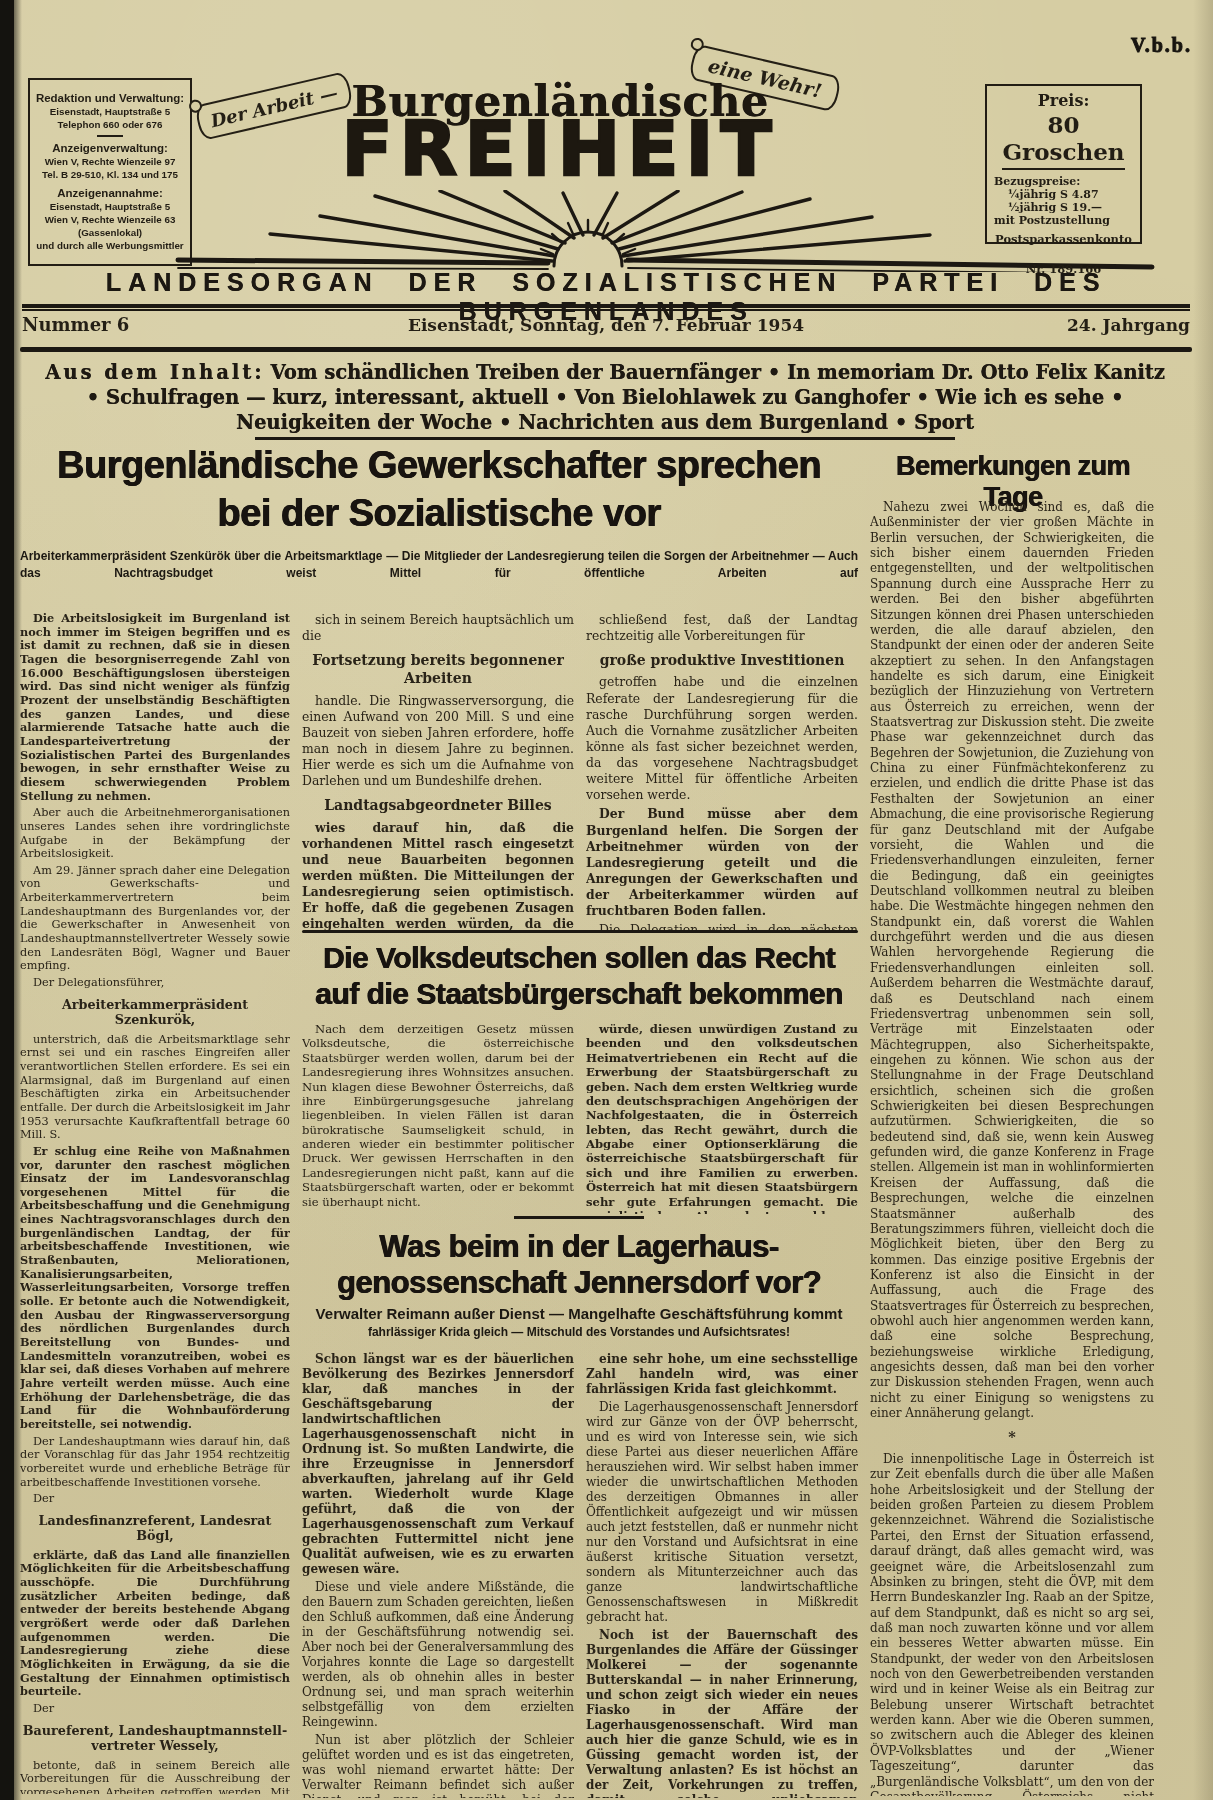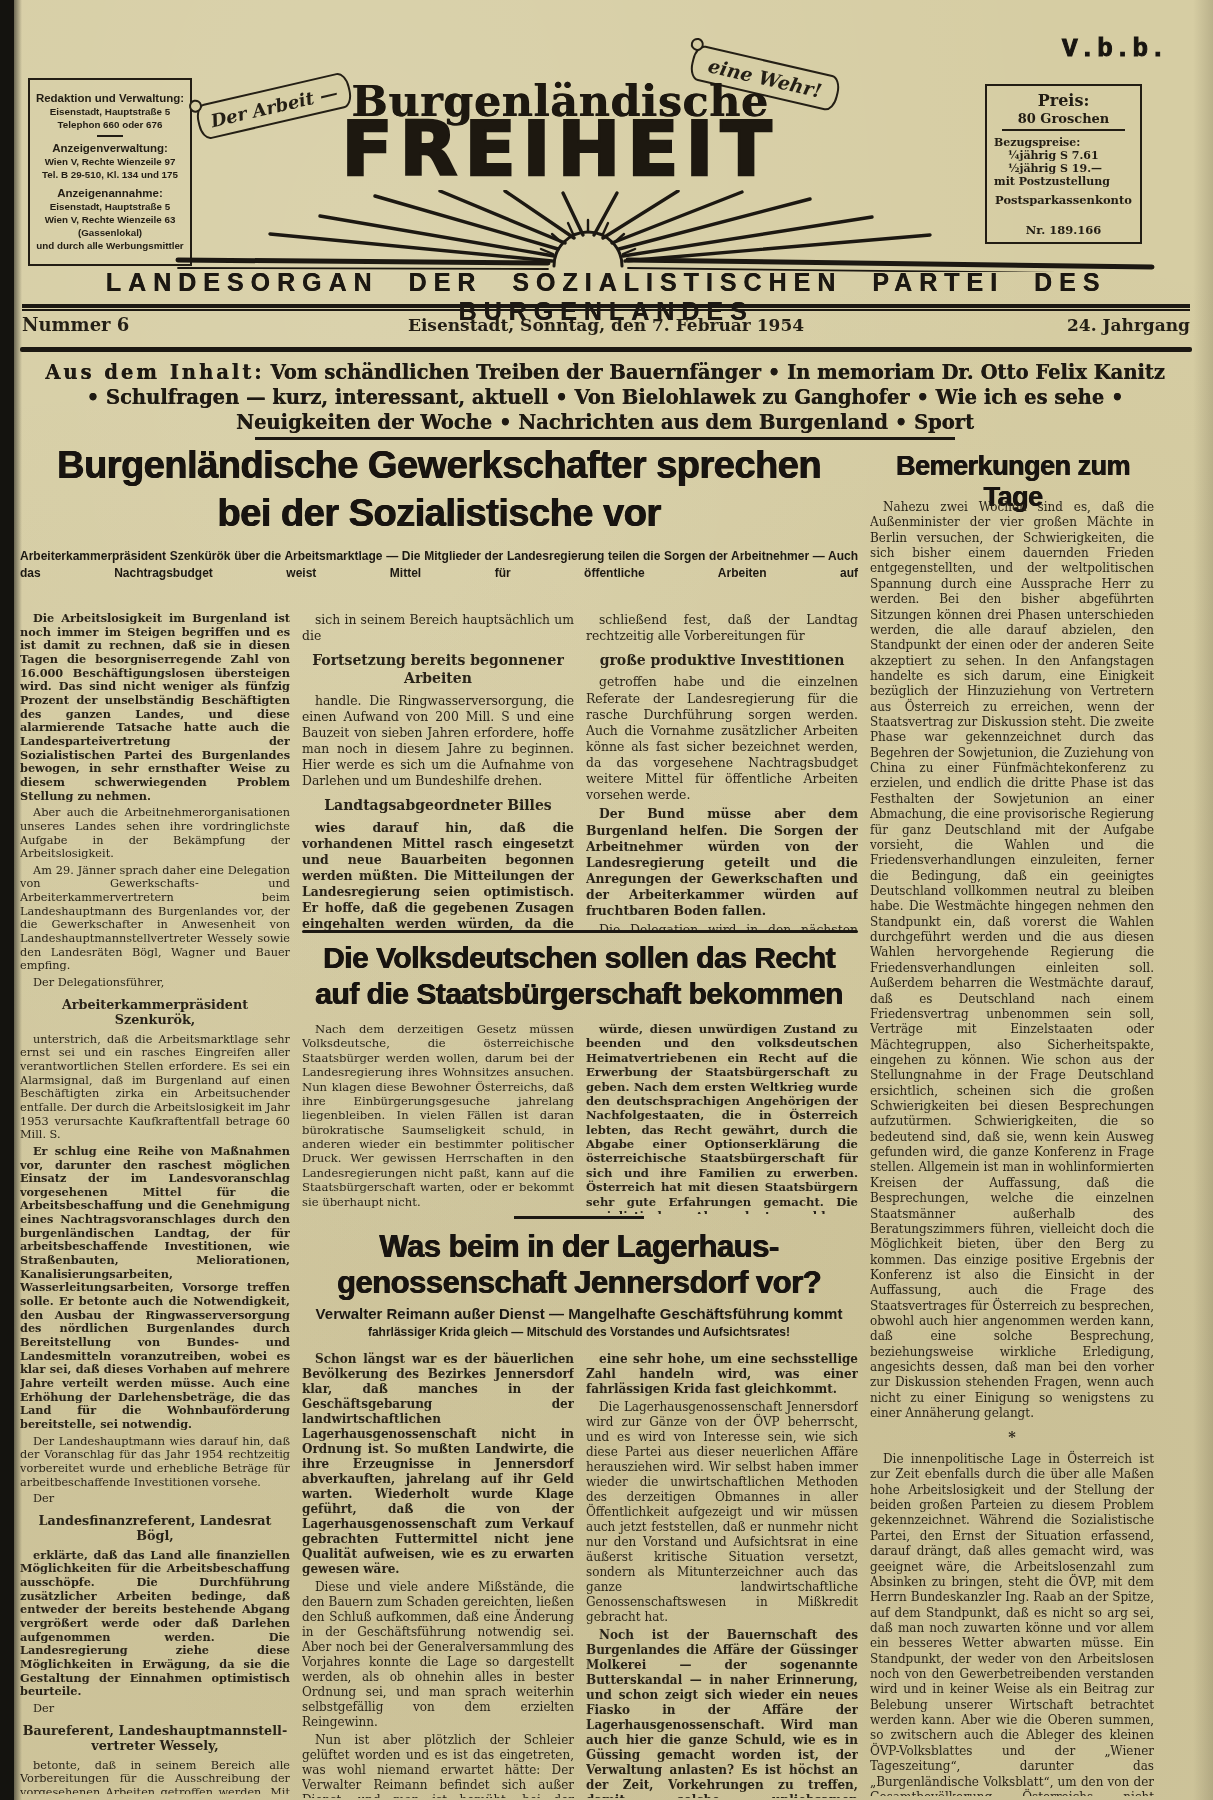--- a/index.html
+++ b/index.html
@@ -39,29 +39,29 @@
     position:absolute; left:-7px; top:-8px; background:#d6cda3; }
 
   .mast-title1 { left:330px; top:76px; width:460px; text-align:center;
     font-family:"DejaVu Serif", serif; font-weight:bold; font-size:43px; color:#1d1810;
     letter-spacing:0.5px; text-shadow:0.5px 0 0 currentColor; }
   .mast-title2 { left:308px; top:112px; width:504px; text-align:center;
     font-family:"DejaVu Sans", sans-serif; font-weight:bold; font-size:75px; color:#1d1810;
     letter-spacing:7px; -webkit-text-stroke:2.5px #1d1810; line-height:1.0; }
   .rays { left:170px; top:190px; width:990px; height:82px; }
 
-  .vbb { left:1062px; top:34px; width:130px; text-align:left;
-    font-family:Liberation Mono, monospace; font-weight:bold; font-size:26px; color:#181510;
+  .vbb { left:1062px; top:34px; width:130px; text-align:right;
+    font-family:Liberation Serif, serif; font-weight:bold; font-size:20px; color:#181510;
     letter-spacing:2px; -webkit-text-stroke:1px #181510; }
 
   .price-box { left:985px; top:84px; width:157px; height:160px;
     border:2.5px solid #221d14; box-sizing:border-box; padding:5px 7px;
     color:#221d14; }
   .price-box .preis  { text-align:center; font-weight:bold; font-size:16px; }
-  .price-box .preisv { text-align:center; font-weight:bold; font-size:13px;
+  .price-box .preisv { text-align:center; font-weight:bold; font-size:23px;
     border-bottom:2px solid #221d14; padding-bottom:3px; margin:1px 8px 5px; }
   .price-box .bz  { font-size:11px; font-weight:bold; }
   .price-box .bzi { font-size:11px; font-weight:bold; padding-left:14px; }
   .price-box .kt  { font-size:11.5px; font-weight:bold; text-align:center; margin-top:5px; }
 
   
   .subtitle { left:22px; top:268px; width:1168px; text-align:center;
     font-family:"Liberation Sans", sans-serif; font-weight:bold; font-size:25px; color:#1c1812;
     letter-spacing:7px; word-spacing:16px; text-shadow:0.4px 0 0 currentColor; }
   .rule-double { left:22px; top:304px; width:1168px; height:7px;
@@ -173,21 +173,21 @@
       <line x1="455" y1="71" x2="760" y2="45" stroke-width="3.4"></line>
     </g>
   </svg>
 
   <div class="abs vbb">V.b.b.</div>
 
   <div class="abs price-box">
     <div class="preis">Preis:</div>
     <div class="preisv">80 Groschen</div>
     <div class="bz">Bezugspreise:</div>
-    <div class="bzi">¼jährig   S 7.61</div>
+    <div class="bzi">¼jährig   S 4.87</div>
     <div class="bzi">½jährig   S 19.—</div>
     <div class="bz">mit Postzustellung</div>
     <div class="kt">Postsparkassenkonto</div>
     <div class="kt" style="margin-top:16px">Nr. 189.166</div>
   </div>
 
   <div class="abs subtitle">LANDESORGAN DER SOZIALISTISCHEN PARTEI DES BURGENLANDES</div>
   <div class="abs rule-double"></div>
   <div class="abs dateline">
     <span class="dl-num">Nummer 6</span>

